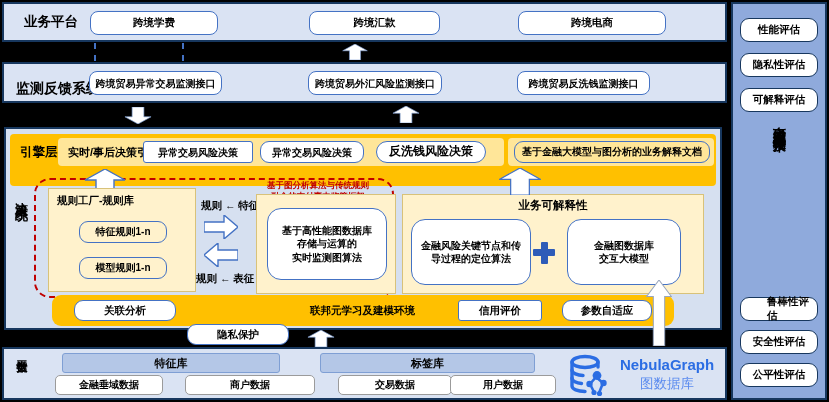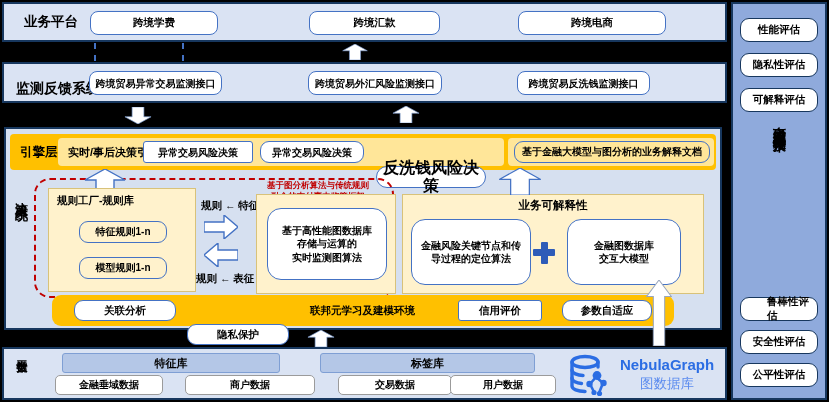--- a/index.html
+++ b/index.html
@@ -69,28 +69,28 @@
       </svg>
   </div>
   <div class="abs" style="left:383px;top:106px;">
     <svg width="46" height="17" viewBox="0 0 40 26">
         <path d="M20 0 L40 11 H29 V26 H11 V11 H0 Z" fill="#fff" stroke="#7f9fd4" stroke-width="1"></path>
       </svg>
   </div>
 
   <div class="abs" style="left:4px;top:127px;width:718px;height:203px;background:#d6e0f0;border:2px solid #17375e;">
 
-    <div class="abs goldbar" style="left:4px;top:5px;width:706px;height:36px;">
+    <div class="abs goldbar" style="left:4px;top:5px;width:706px;height:52px;">
       <div class="abs goldpanel" style="left:48px;top:4px;width:446px;height:28px;"></div>
       <div class="abs goldpanel" style="left:498px;top:4px;width:206px;height:28px;"></div>
       <div class="abs rowlabel" style="left:10px;top:0;height:36px;font-size:12.5px;">引擎层</div>
       <div class="abs rowlabel" style="left:58px;top:0;height:36px;font-size:11px;">实时/事后决策引擎</div>
       <div class="abs wbox" style="left:133px;top:7px;width:110px;height:22px;border-radius:3px;font-size:10px;">异常交易风险决策</div>
       <div class="abs wbox" style="left:250px;top:7px;width:104px;height:22px;border-radius:9px;font-size:10px;">异常交易风险决策</div>
-      <div class="abs wbox" style="left:366px;top:7px;width:110px;height:22px;border-radius:11px;font-size:16px;margin-top:25px;">反洗钱风险决策</div>
+      <div class="abs wbox" style="left:366px;top:7px;width:110px;height:22px;border-radius:11px;font-size:12px;">反洗钱风险决策</div>
       <div class="abs goldbox" style="left:504px;top:7px;width:196px;height:22px;text-align:center;">基于金融大模型与图分析的业务解释文档</div>
     </div>
 
     <div class="abs vtext" style="left:6px;top:62px;font-size:13px;letter-spacing:2px;">决策系统</div>
 
     <div class="abs redrect" style="left:28px;top:49px;width:360px;height:120px;"></div>
     <div class="abs rednote" style="left:244px;top:51px;width:136px;">
       <div>基于图分析算法与传统规则</div>
       <div>融合的支付事中监管框架</div>
     </div>

